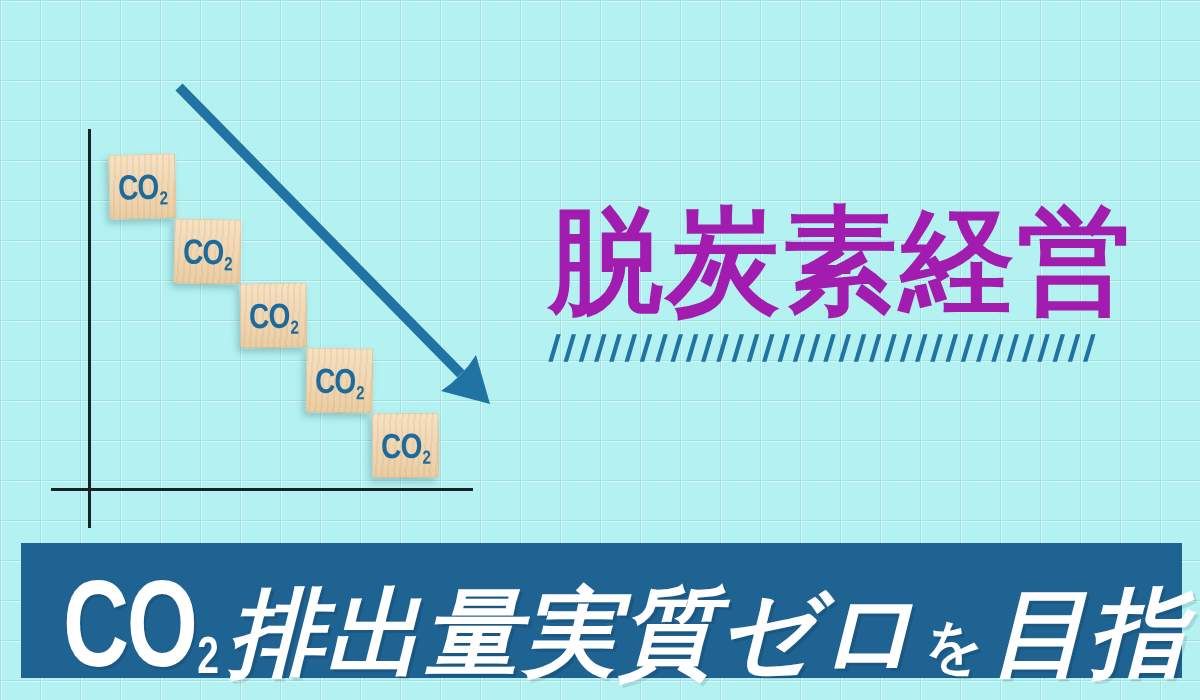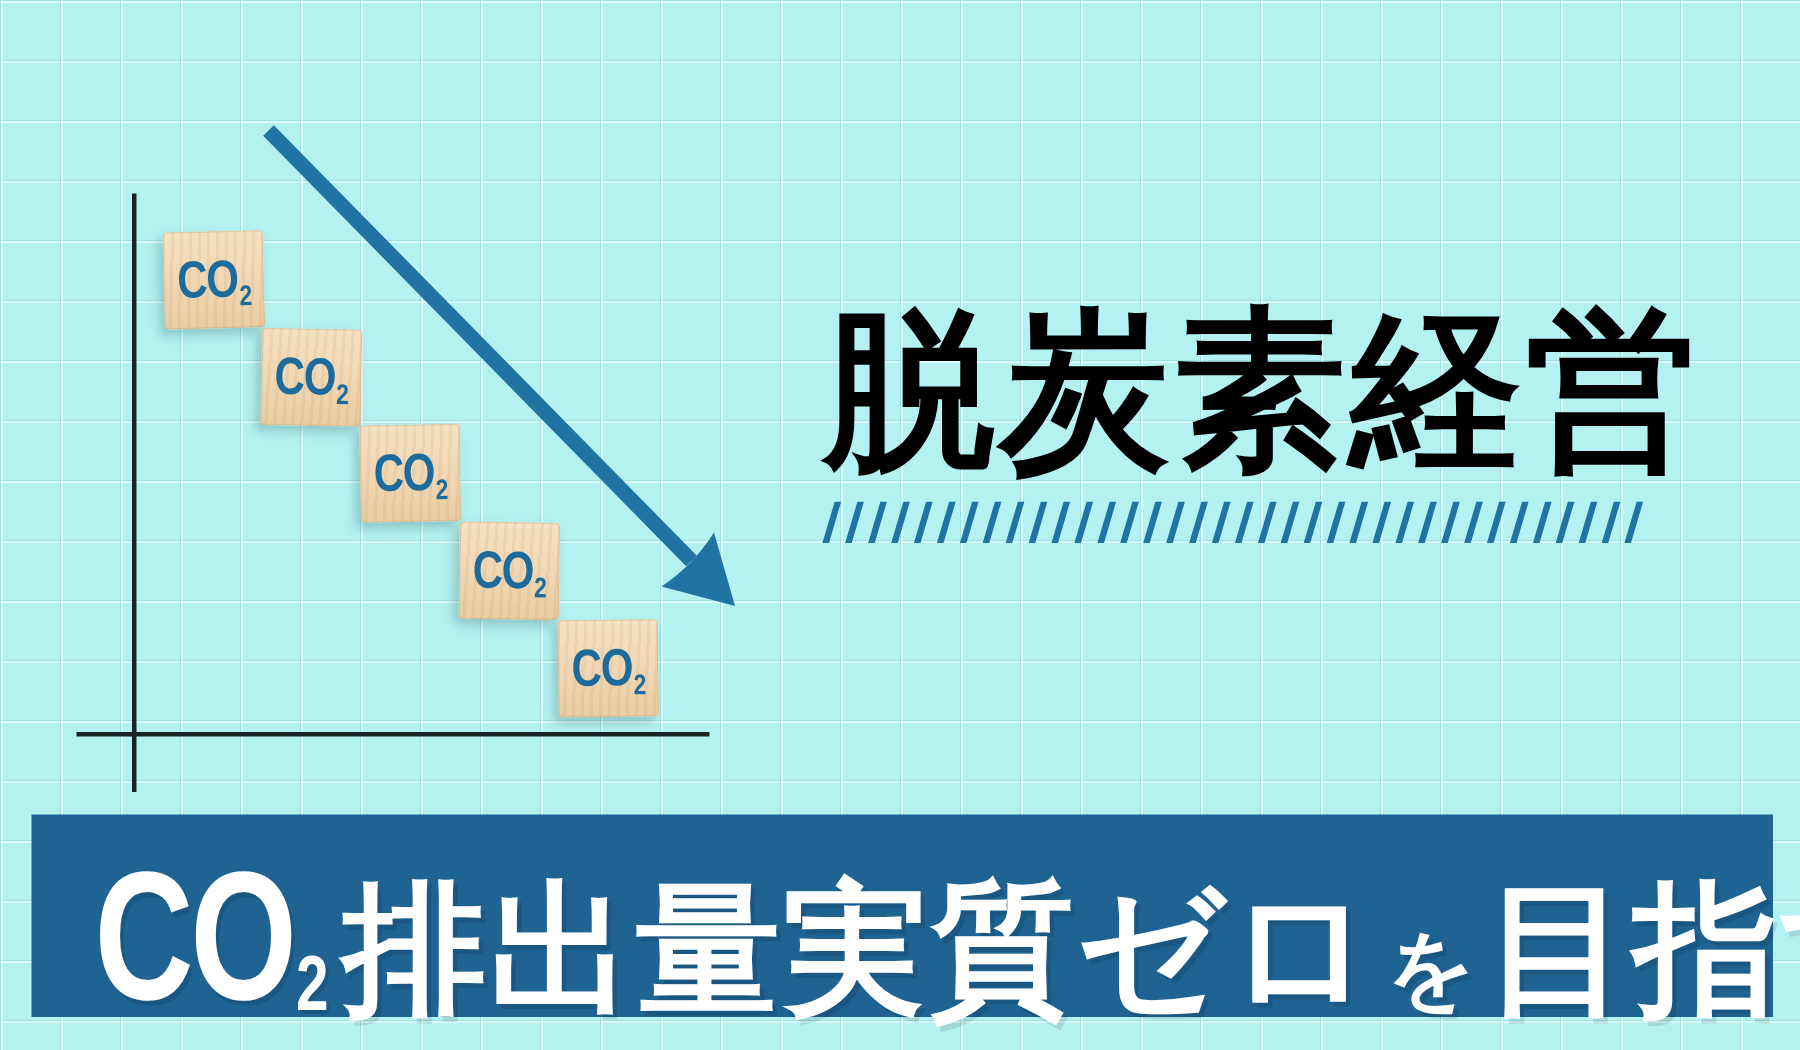--- a/index.html
+++ b/index.html
@@ -38,21 +38,21 @@
   .b3{left:240px;top:283px;transform:rotate(-0.8deg);}
   .b4{left:306px;top:348px;transform:rotate(0.8deg);}
   .b5{left:372px;top:413px;transform:rotate(-0.6deg);}
   .block .co-wrap{display:inline-block;transform:scaleX(0.8);white-space:nowrap;}
   .block .co{font-size:35px;font-weight:bold;letter-spacing:-1px;}
   .block .sub{font-size:19px;font-weight:bold;position:relative;top:6px;left:1px;}
   
   .headline{
     position:absolute;left:549px;top:202px;margin:0;
     font-size:114px;line-height:1.04;font-weight:bold;
-    color:#000000;letter-spacing:3px;white-space:nowrap;
+    color:#a21caf;letter-spacing:3px;white-space:nowrap;
   }
   .hatch{
     position:absolute;left:547px;top:328px;
     font-size:37px;font-weight:bold;color:#2173a3;
     letter-spacing:5px;white-space:nowrap;transform:skewX(-6deg);
     transform-origin:left bottom;
   }
   
   .banner{
     position:absolute;left:21px;top:543px;width:1161px;height:135px;
@@ -61,21 +61,21 @@
   .banner-text{
     position:absolute;left:42px;top:20px;line-height:1;white-space:nowrap;
     color:#ffffff;font-weight:bold;
     text-shadow:3px 3px 0 rgba(0,0,0,0.10);
   }
   .banner-co{
     display:inline-block;transform:scaleX(0.75);transform-origin:0 100%;
     margin-right:-41px;font-size:122px;letter-spacing:-3px;white-space:nowrap;
   }
   .banner-co-sub{font-size:52px;letter-spacing:0;position:relative;top:7px;left:2px;}
-  .banner-jp{font-size:96px;letter-spacing:2px;}
+  .banner-jp{font-size:96px;letter-spacing:2px;font-style:italic;}
   .banner-particle{font-size:58px;letter-spacing:2px;margin:0 5px 0 6px;}
 </style>
 </head>
 <body>
 
 <div class="stage">
 
   <div class="grid"></div>
 
   <div class="axis axis-y"></div>

